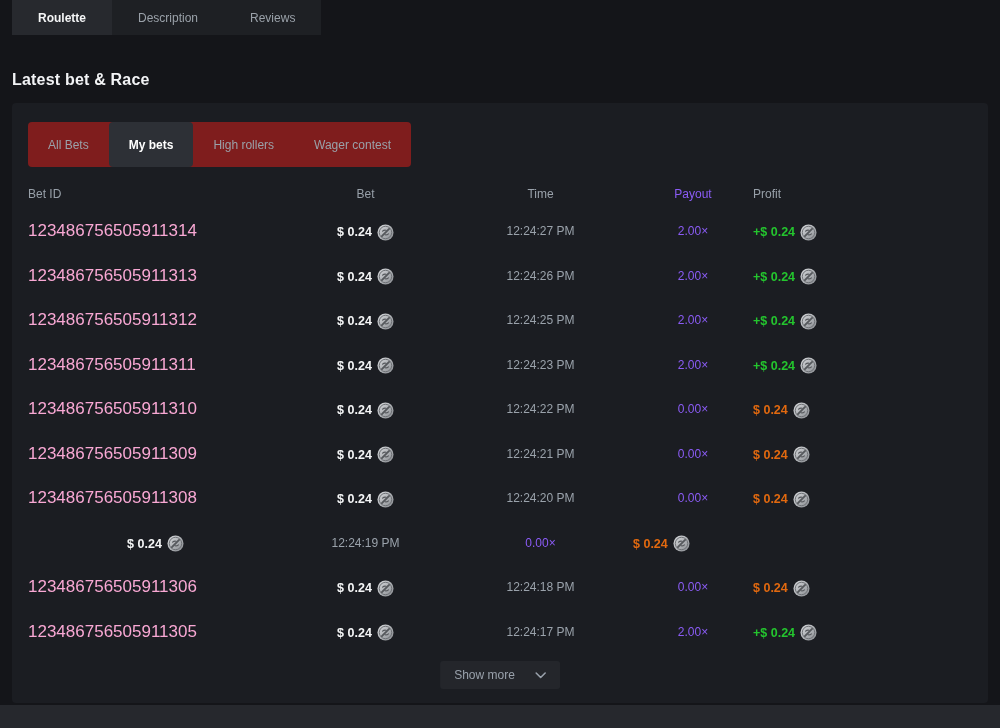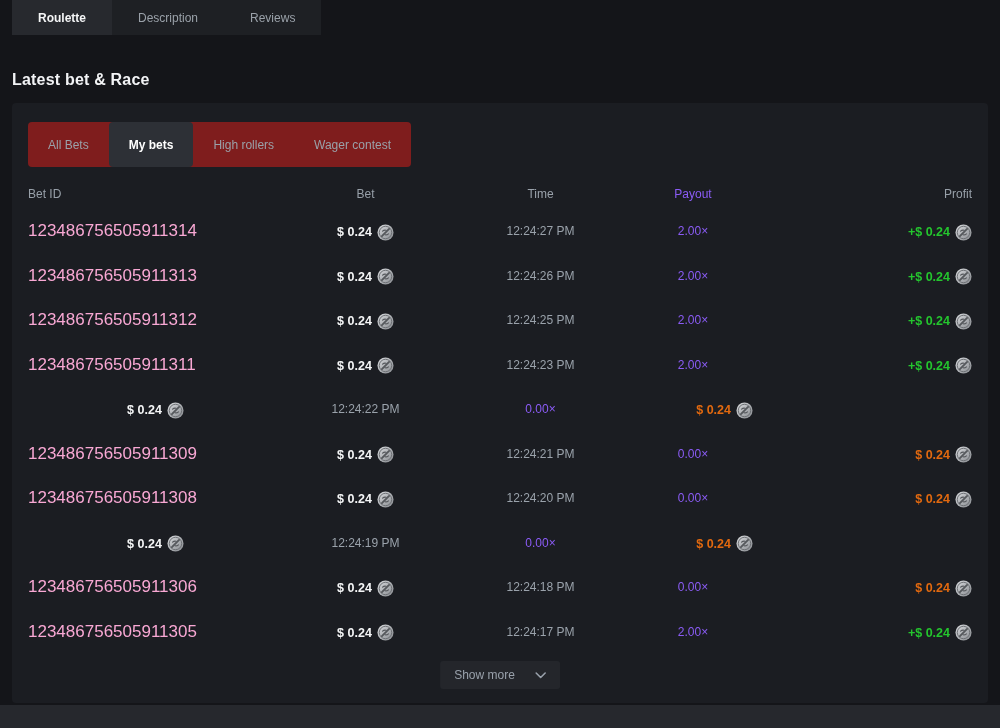--- a/index.html
+++ b/index.html
@@ -53,21 +53,21 @@
     display:grid;
     grid-template-columns:255px 165px 185px 120px 1fr;
     align-items:center;
   }
   .thead { height:30px; color:#98a0a9; font-size:12px; }
   .tbody .trow { height:44.5px; }
   .c-betid  { text-align:left;  color:#f9a8d4; font-size:17px; }
   .c-bet    { text-align:center; }
   .c-time   { text-align:center; color:#9aa2ab; font-size:12px; }
   .c-payout { text-align:center; color:#8b5cf6; font-size:12px; }
-  .c-profit { text-align:right; }
+  .c-profit { text-align:left; }
   .thead .c-betid { color:#98a0a9; font-size:12px; }
 
   .bet-amount, .profit-amount {
     display:inline-flex; align-items:center; gap:5px;
     font-size:12.5px; font-weight:bold; color:#f5f6f7;
   }
   .profit-amount .val.win  { color:#24c52e; }
   .profit-amount .val.loss { color:#e2690f; }
   .coin { width:17px; height:17px; flex:0 0 auto; display:block; }
 
@@ -214,20 +214,21 @@
       <span class="profit-amount">
         <span class="val win">+$ 0.24</span>
         <svg class="coin">
                   <use href="#coin-sym"></use>
                 </svg>
       </span>
     </div>
   </div>
 
   <div class="trow">
+    <div class="c-betid">123486756505911310</div>
     <div class="c-bet">
       <span class="bet-amount">
         <span>$ 0.24</span>
         <svg class="coin">
                   <use href="#coin-sym"></use>
                 </svg>
       </span>
     </div>
     <div class="c-time">12:24:22 PM</div>
     <div class="c-payout">0.00×</div>

